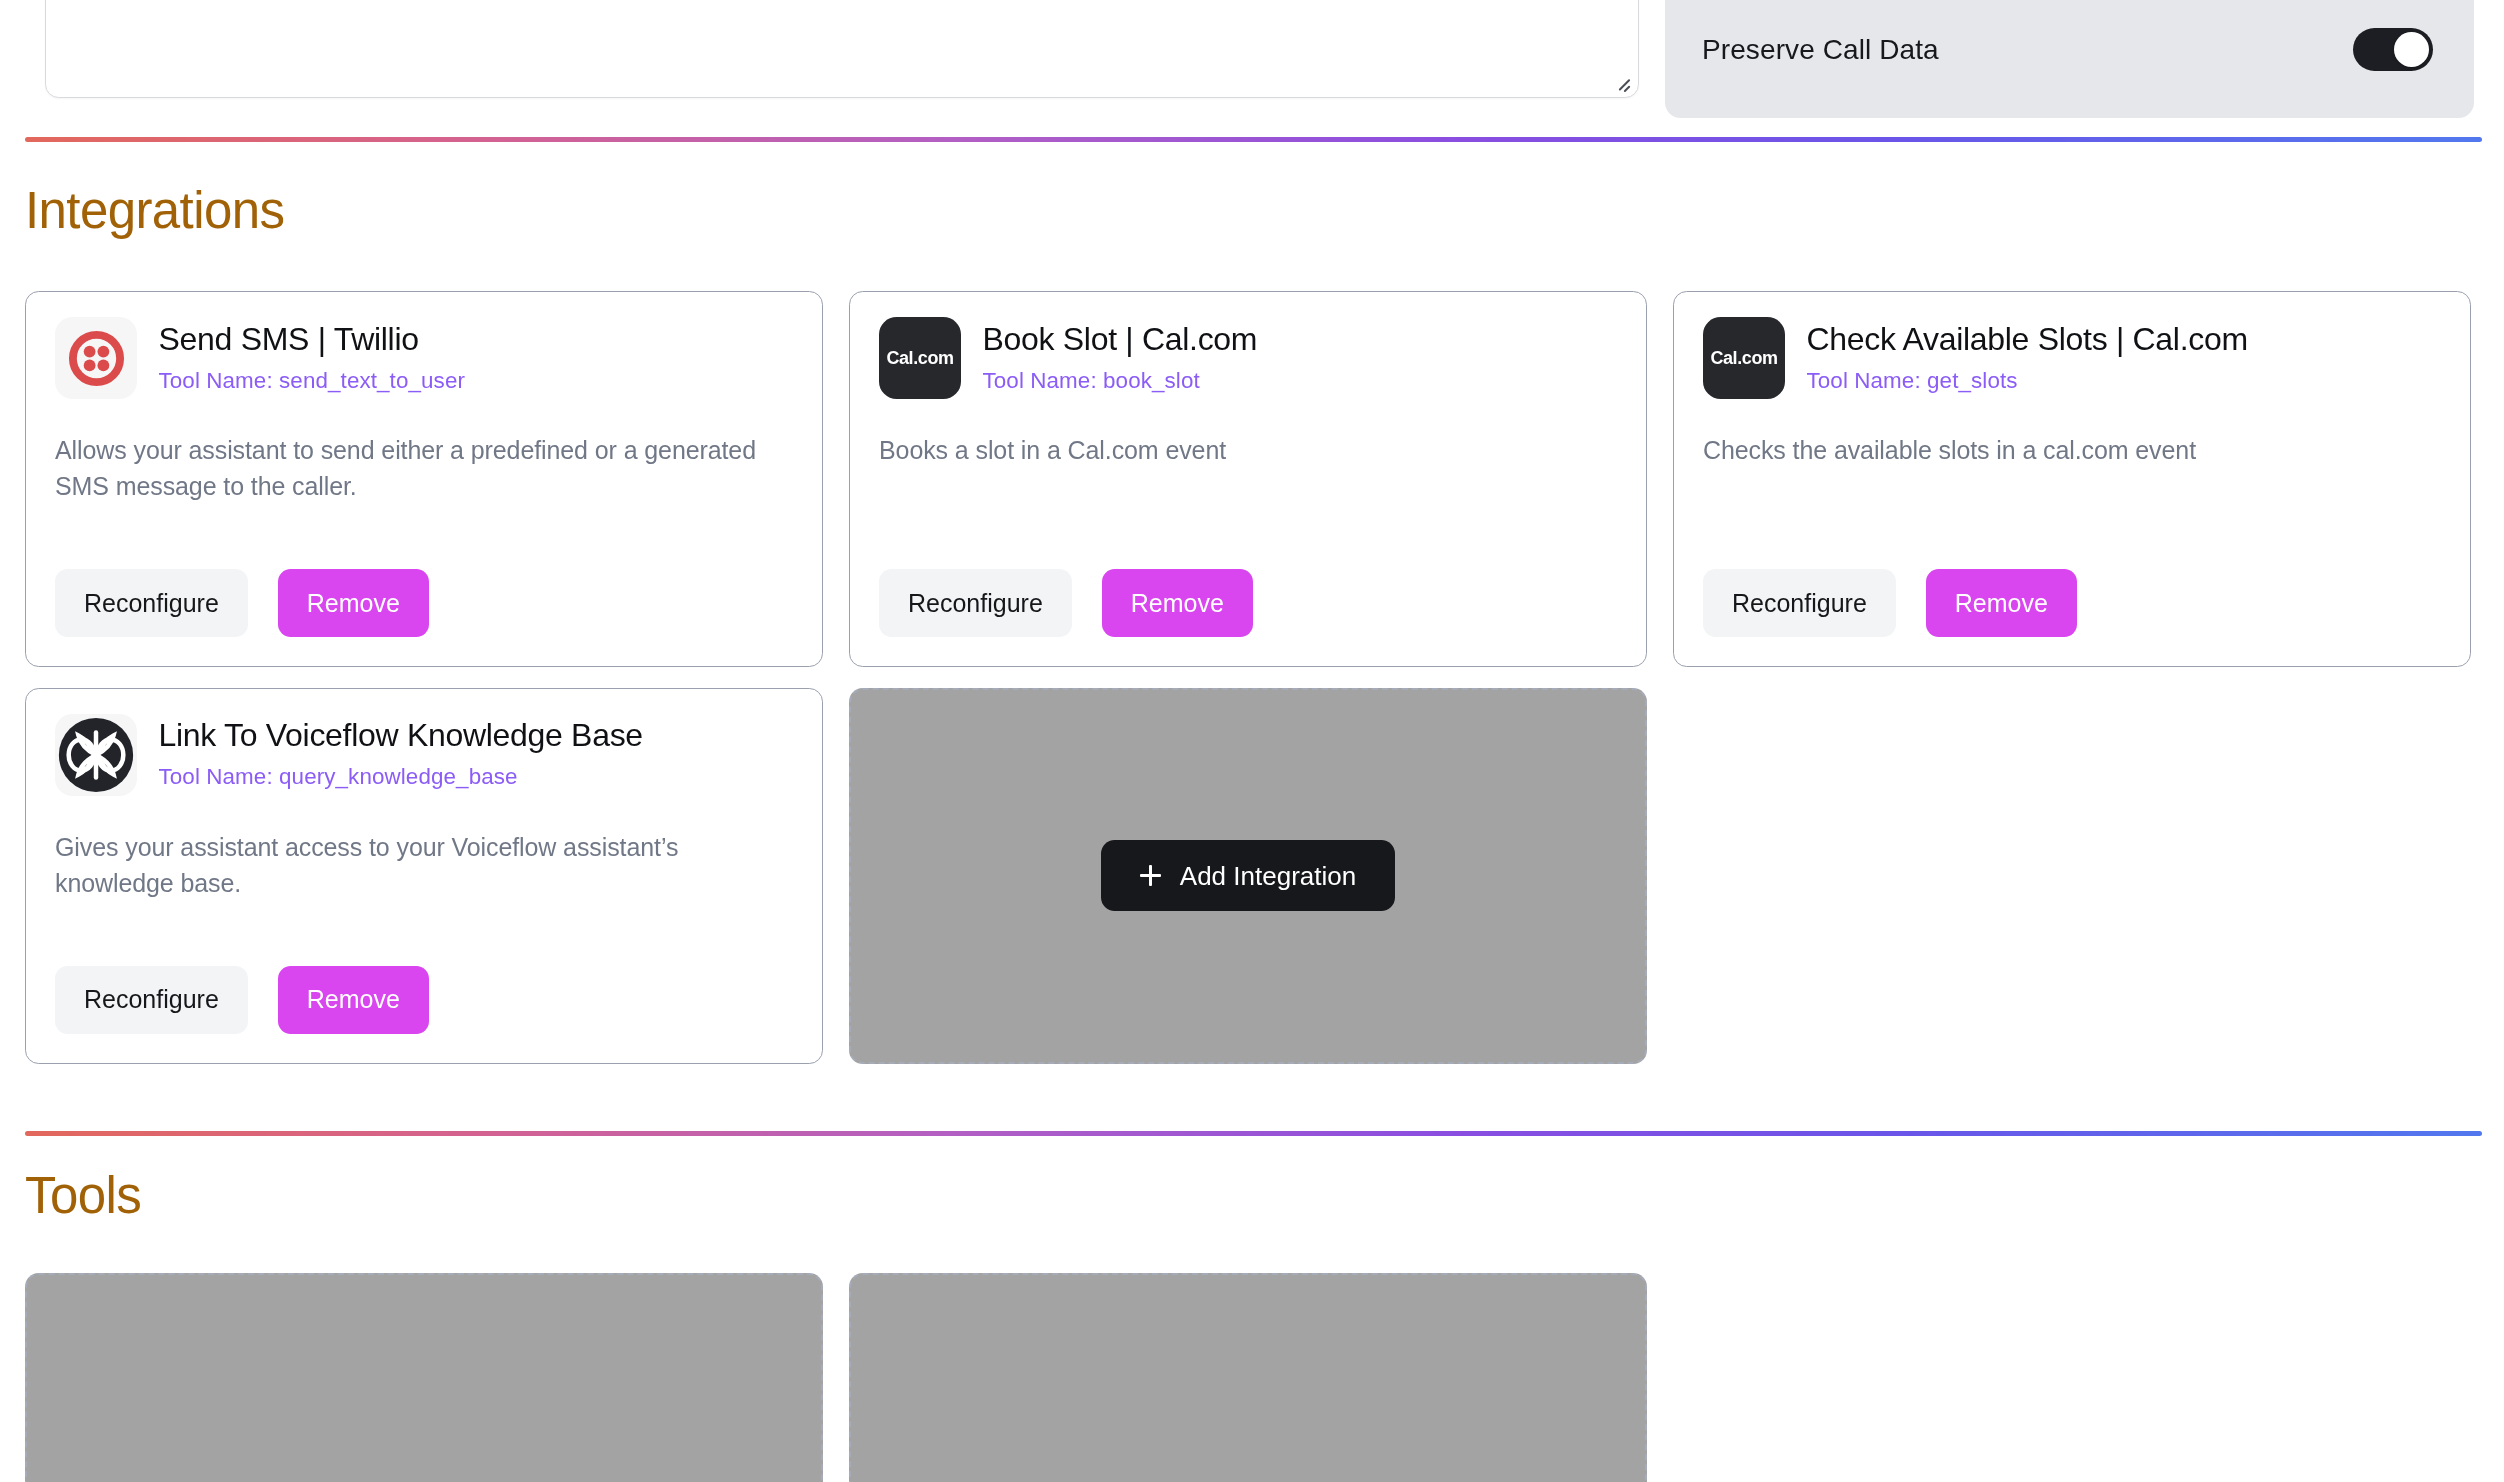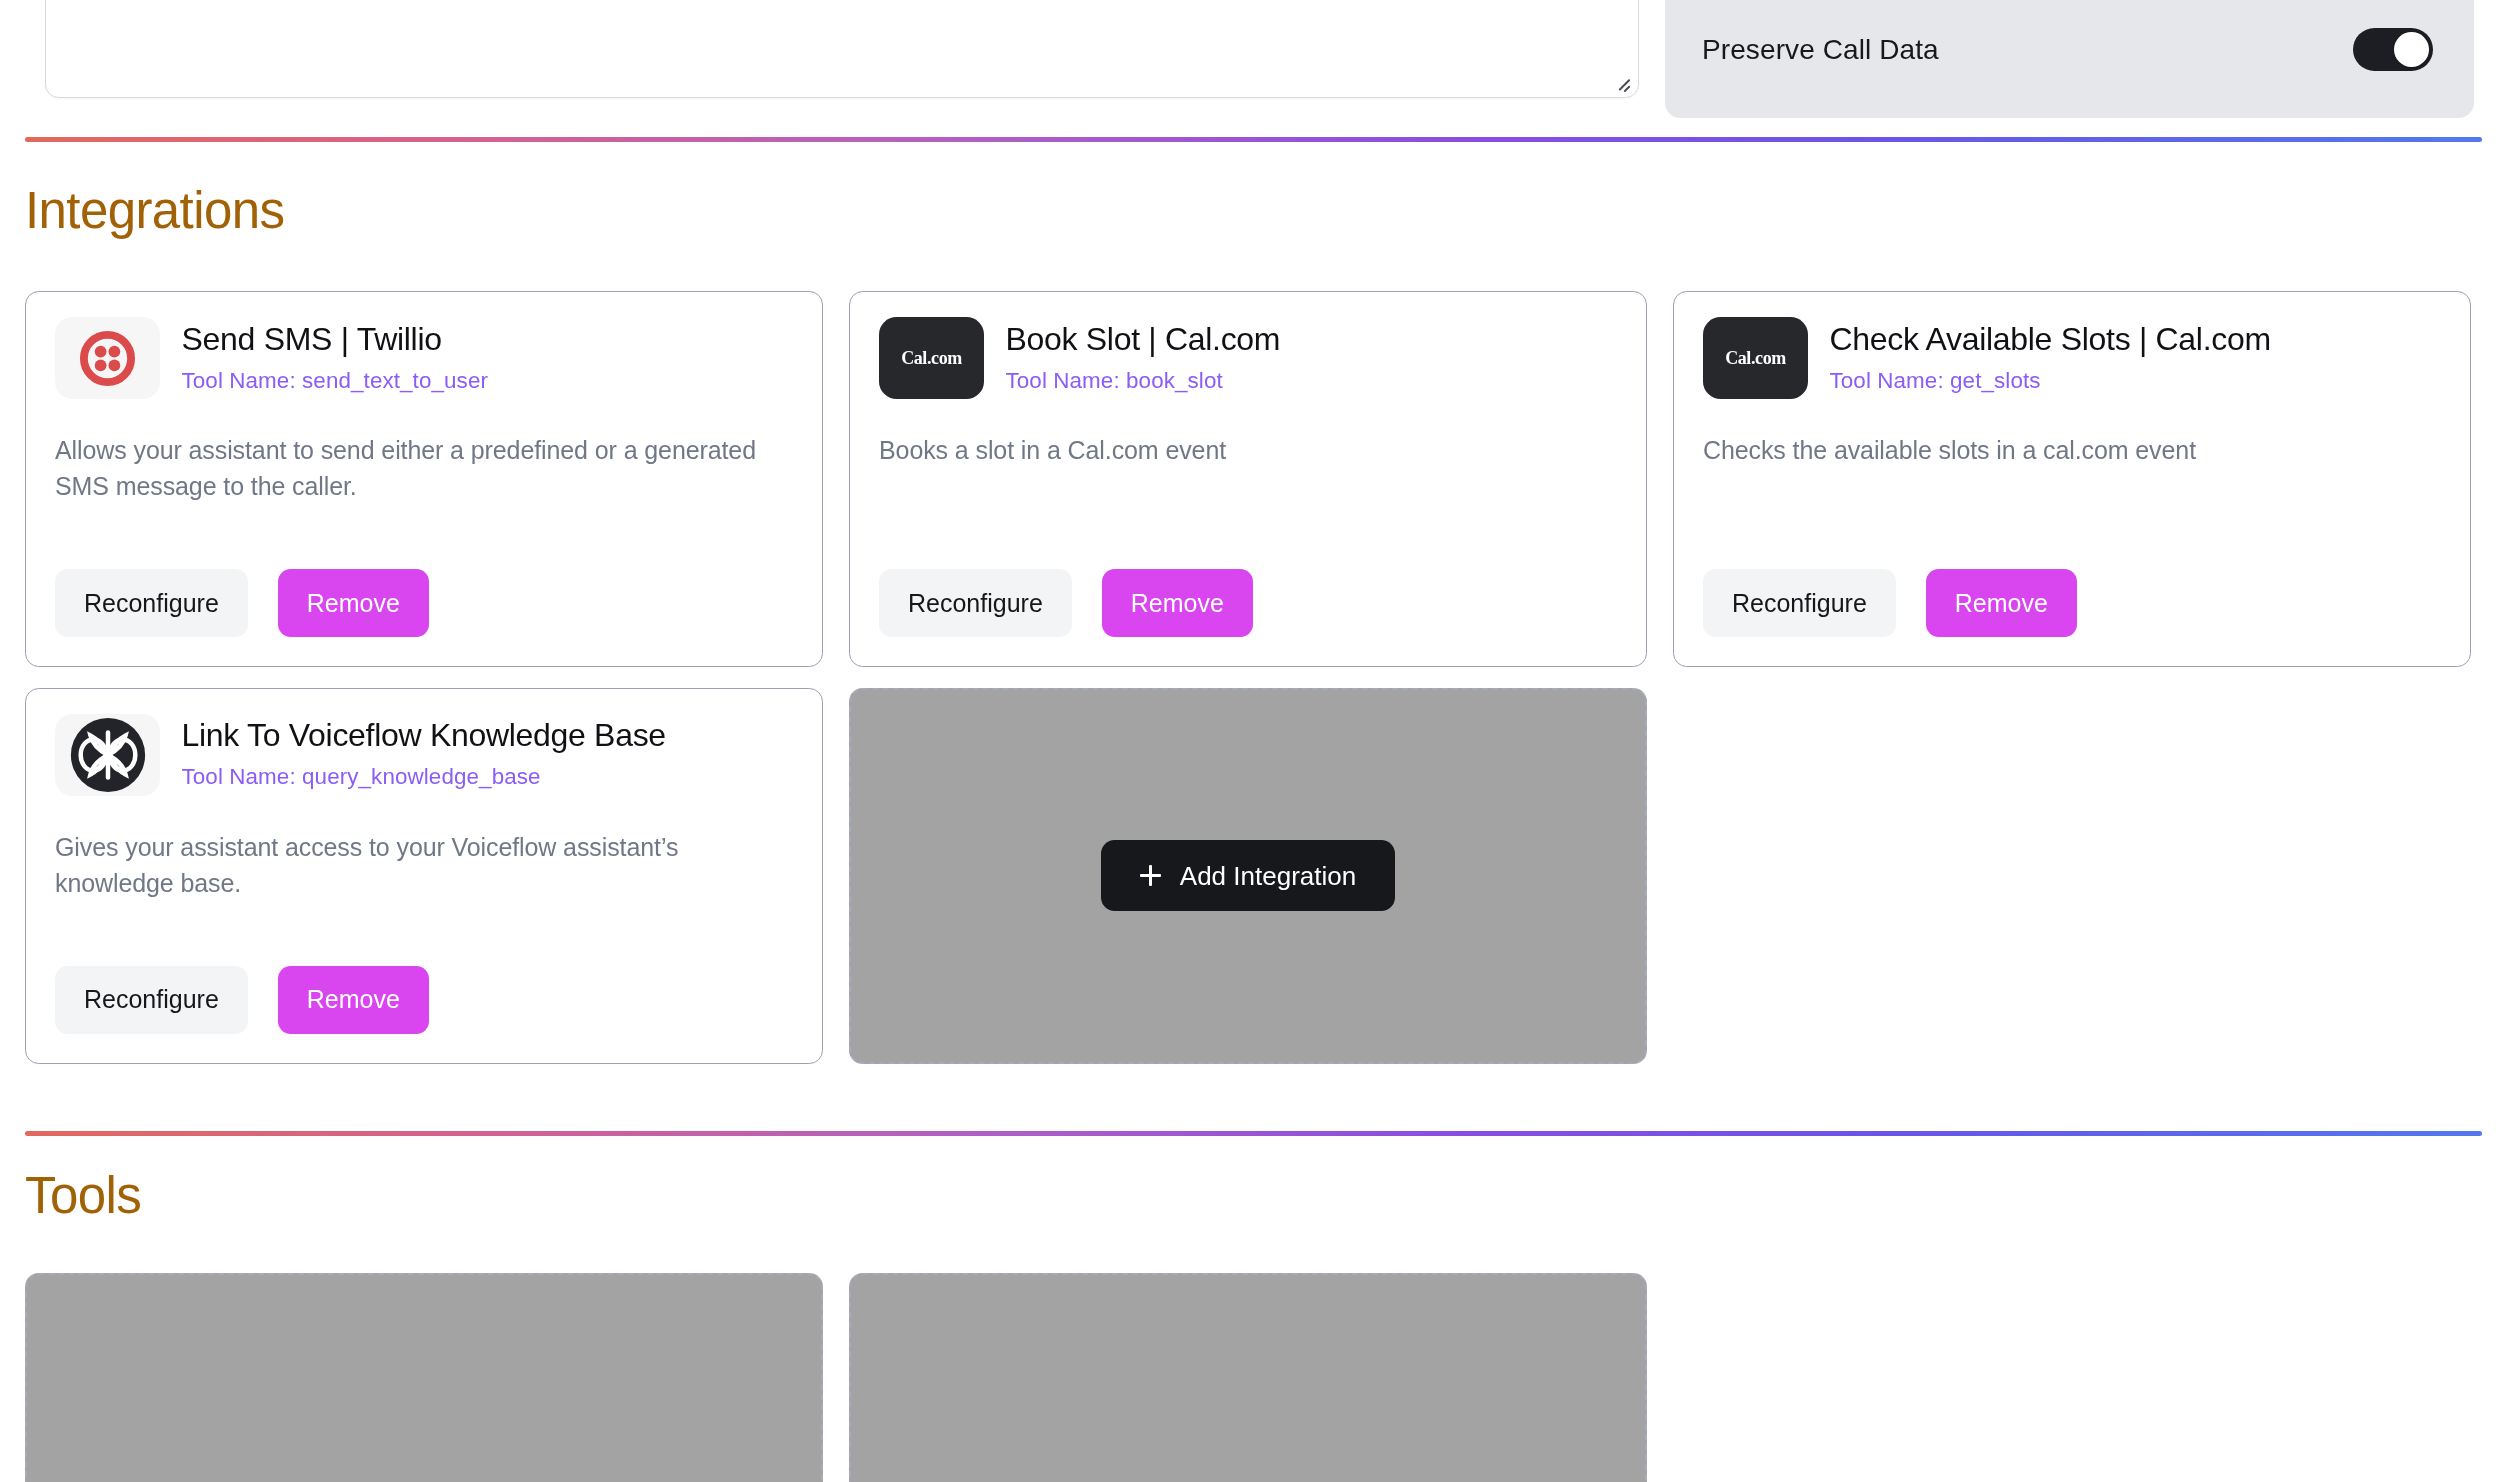--- a/index.html
+++ b/index.html
@@ -158,29 +158,28 @@
     flex-direction: column;
   }
 
   .card-head {
     display: flex;
     align-items: flex-start;
     gap: 21.5px;
   }
 
   .logo-box {
-    width: 105px;
+    width: 82px;
     height: 82px;
     border-radius: 17.6px;
     flex: none;
     display: flex;
     align-items: center;
     justify-content: center;
     overflow: hidden;
-    font-family: Liberation Serif, serif;
   }
   .logo-box.light { background: #f6f6f7; }
   .logo-box.dark  { background: #27282c; }
   .logo-box.plain { background: #f6f6f7; }
 
   .logo-box .calcom-text {
     color: #ffffff;
     font-size: 18px;
     font-weight: 700;
     letter-spacing: -0.4px;

